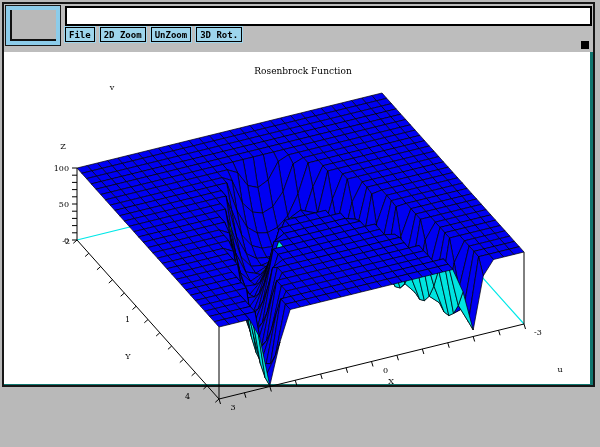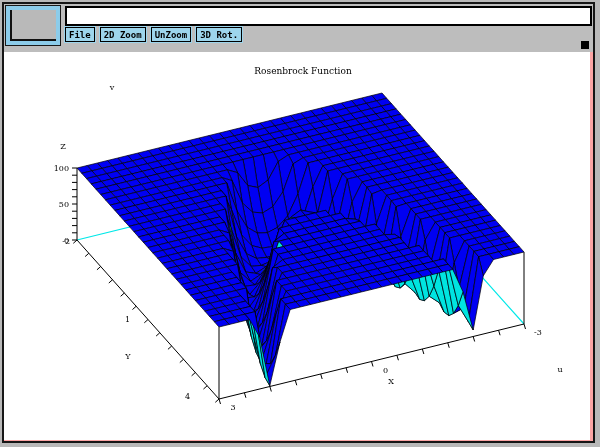--- a/index.html
+++ b/index.html
@@ -1,19 +1,19 @@
 <!DOCTYPE html>
 <html><head>
 <meta charset="utf-8">
 <style>
   html,body{margin:0;padding:0;}
   body{width:600px;height:447px;position:relative;background:#b9b9b9;overflow:hidden;
        font-family:"Liberation Sans",sans-serif;}
-  .window{position:absolute;left:2px;top:2px;width:593px;height:441px;box-sizing:border-box;
-          border:2px solid #161616;background:#fca5a5;}
+  .window{position:absolute;left:2px;top:2px;width:593px;height:385px;box-sizing:border-box;
+          border:2px solid #161616;background:#0f766e;}
   .topbar{position:absolute;left:0;top:0;width:100%;height:48px;background:#bdbdbd;}
   .logo-box{position:absolute;left:2px;top:2px;width:54px;height:39px;box-sizing:border-box;
             background:#b9b9b9;border:4px solid #8cccea;outline:1px solid #1a1a1a;
             box-shadow:inset 2px -2px 0 0 #111;}
   .msg-field{position:absolute;left:61px;top:2px;width:527px;height:20px;box-sizing:border-box;
              border:2px solid #000;background:#fff;padding:0 3px;
              font:10px "DejaVu Sans Mono",monospace;}
   .btn-row{position:absolute;left:61px;top:23px;display:flex;gap:5px;}
   .mbtn{background:#9dd5ec;border:1px solid #000;box-shadow:0 0 0 1px #9dd5ec;
         font:bold 9px "DejaVu Sans Mono",monospace;color:#000;height:15px;

